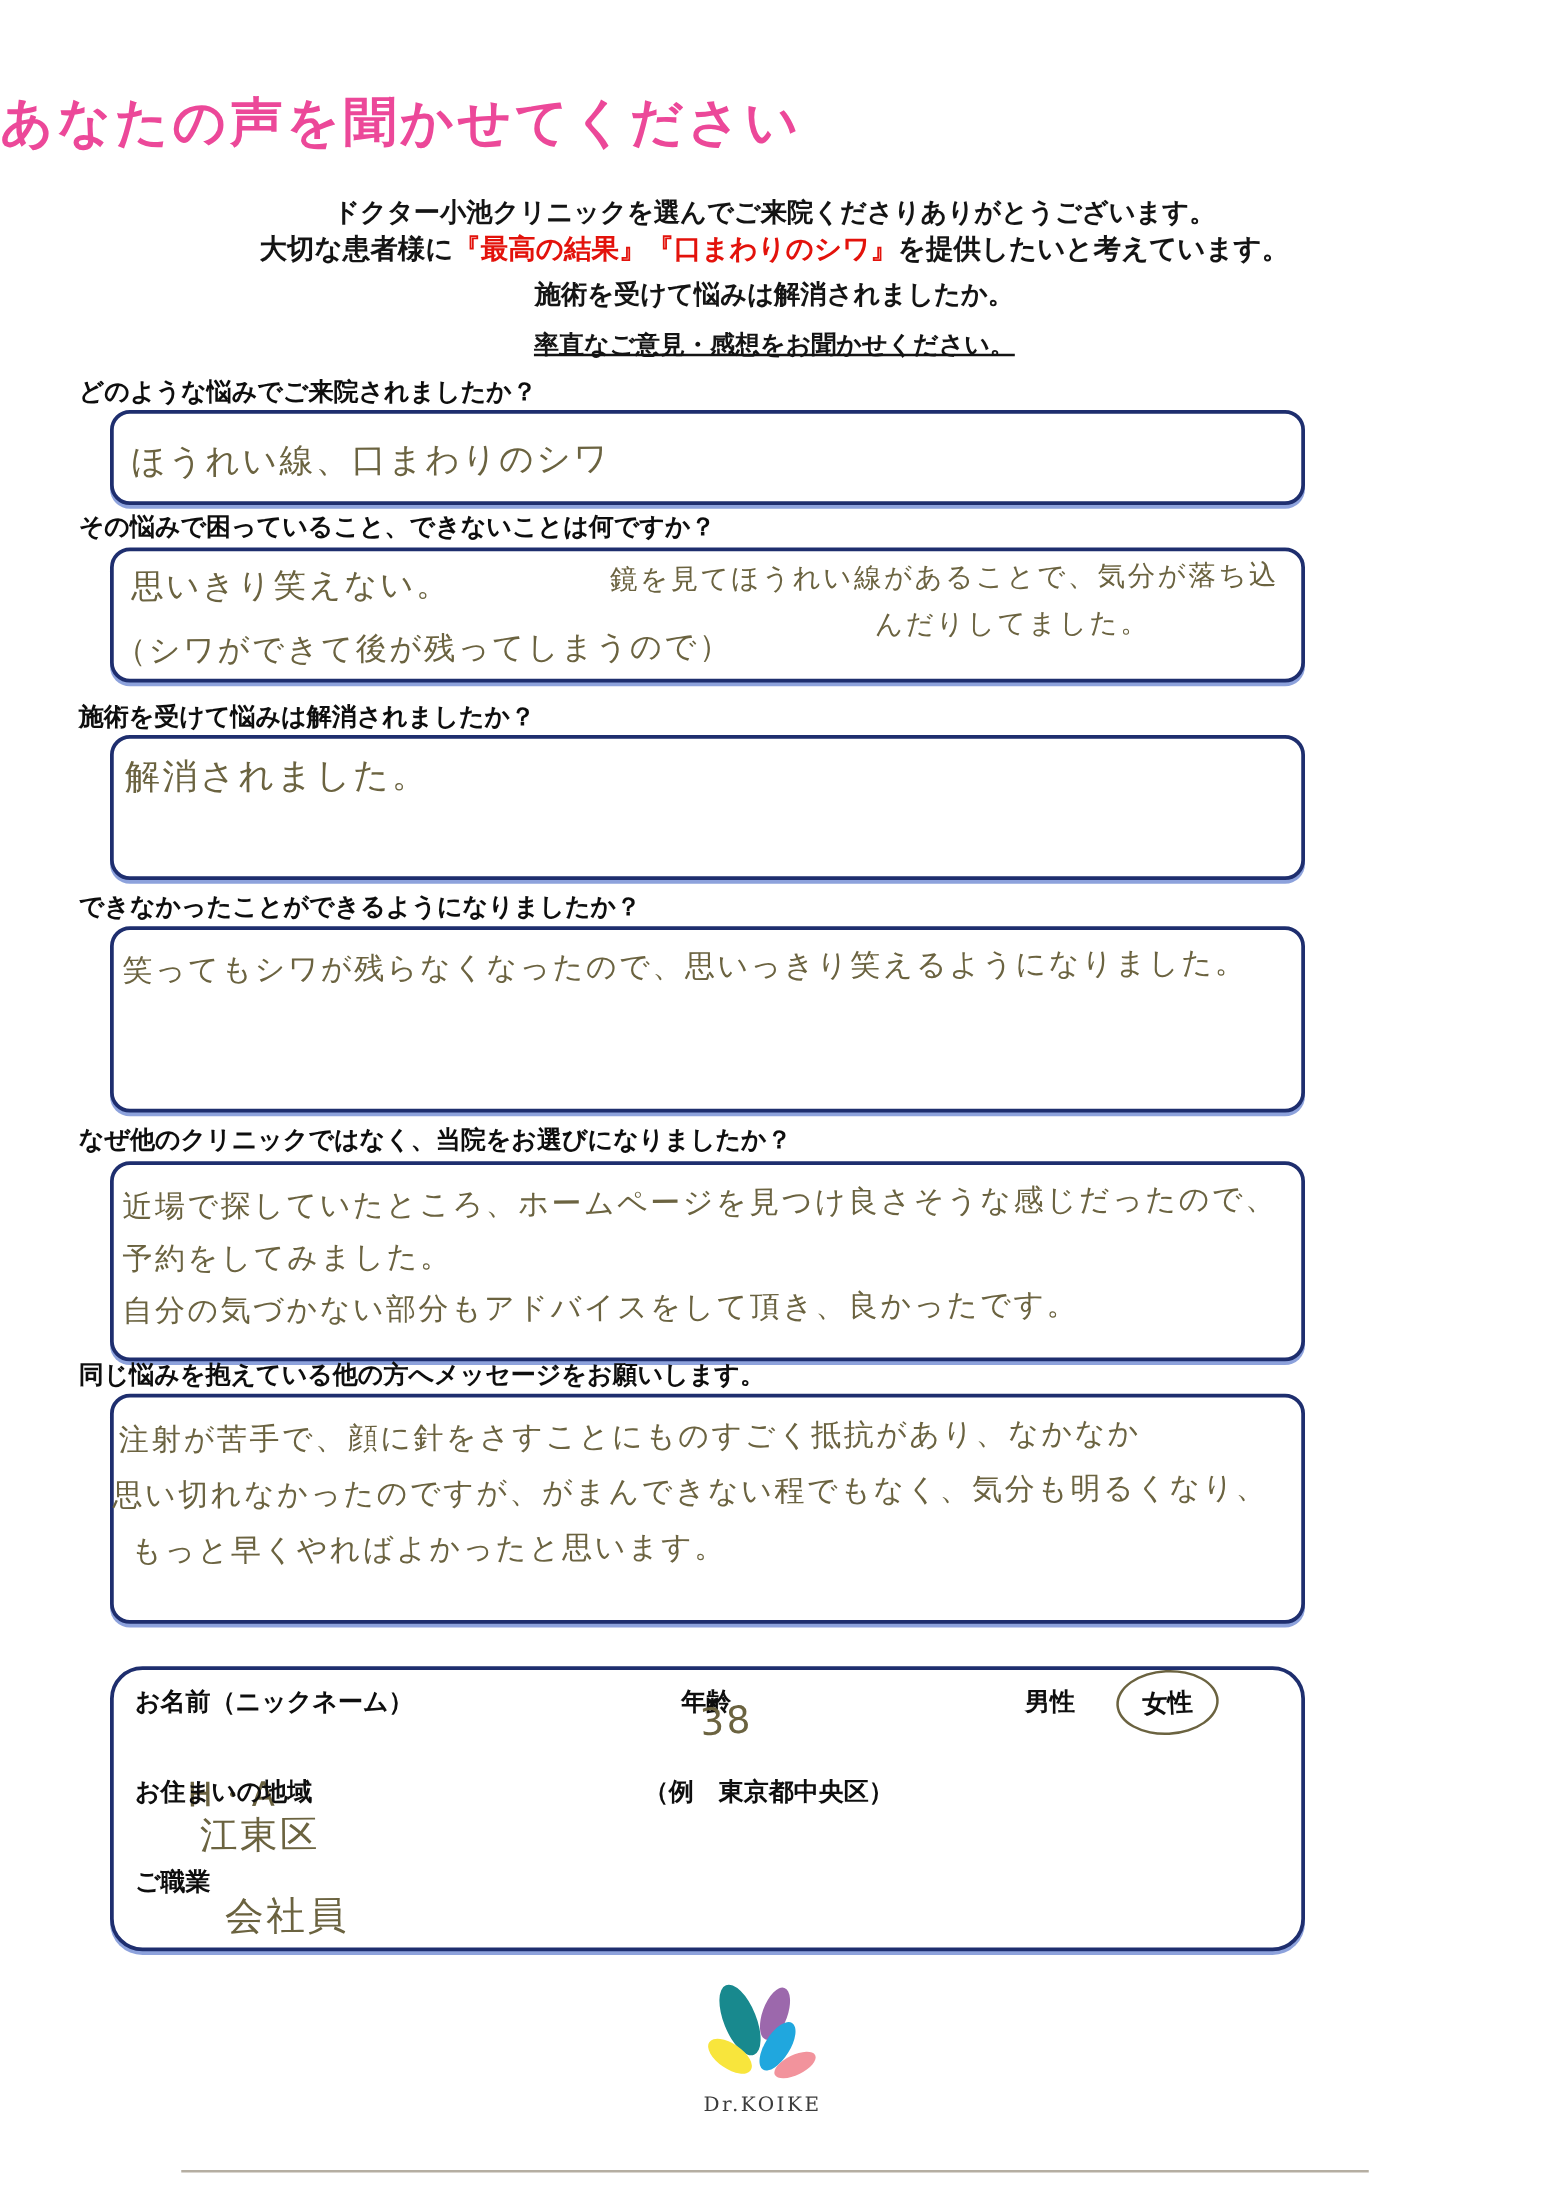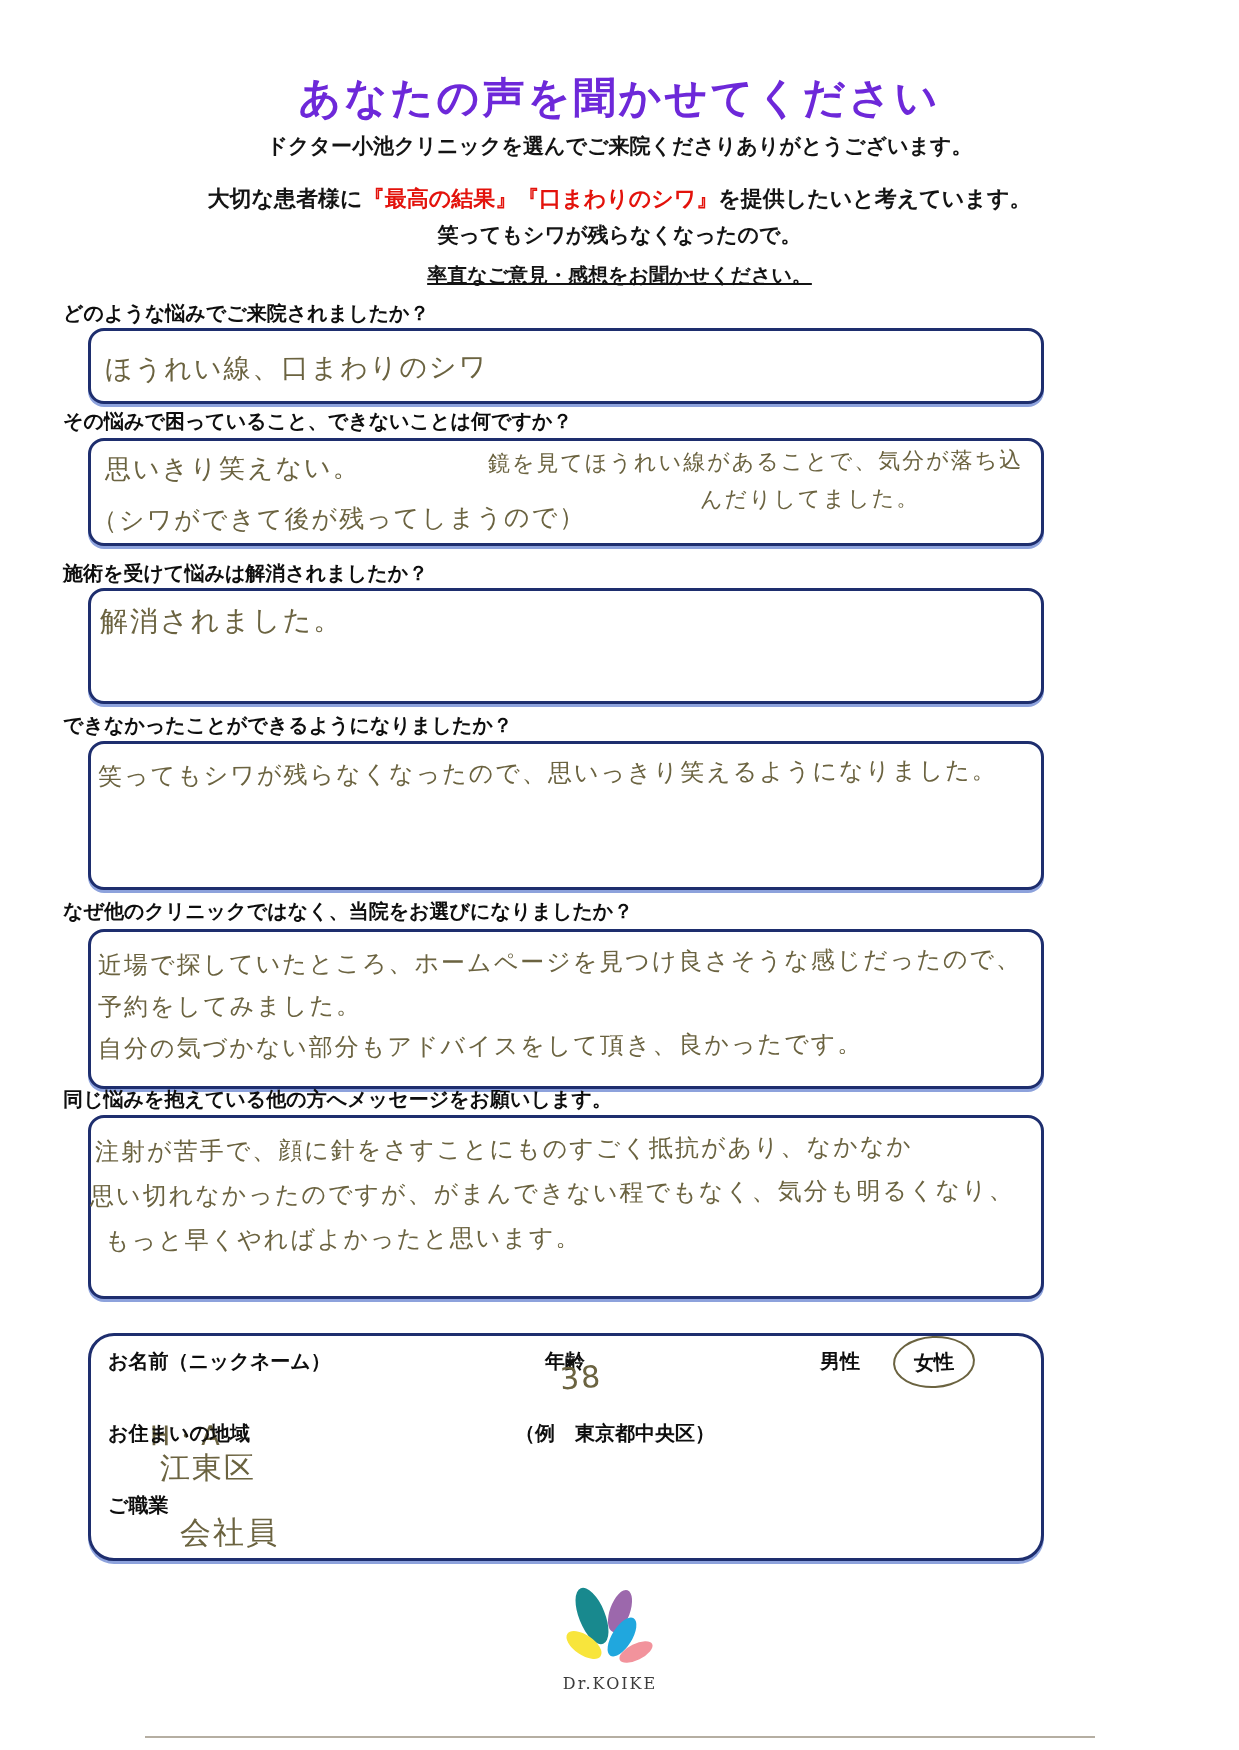--- a/index.html
+++ b/index.html
@@ -1,25 +1,25 @@
 <!DOCTYPE html>
 <html><head>
 <meta charset="utf-8">
 <style>
   html,body { margin:0; padding:0; background:#ffffff; }
   .page {
     position:relative; width:1239px; height:1750px; background:#ffffff;
     font-family:"DejaVu Sans", sans-serif; color:#111; overflow:hidden;
   }
   .title {
-    position:absolute; top:70px; left:0; width:100%; text-align:center;
-    font-size:42px; font-weight:bold; letter-spacing:3px; color:#6d28d9;
+    position:absolute; top:70px; left:0; width:100%; 
+    font-size:42px; font-weight:bold; letter-spacing:3px; color:#ec4899;
   }
   .intro { position:absolute; left:0; width:100%; text-align:center; font-weight:bold; color:#141414; }
-  .intro-1 { top:132px; font-size:21px; }
+  .intro-1 { top:156px; font-size:21px; }
   .intro-2 { top:184px; font-size:22px; }
   .intro-3 { top:221px; font-size:21px; }
   .intro-4 { top:262px; font-size:20px;text-decoration:underline; }
   .red { color:#e3120b; }
   .q-label { position:absolute; left:63px; font-size:20px; font-weight:bold; color:#0e0e0e; white-space:nowrap; }
   .abox {
     position:absolute; left:88px; width:950px; background:#fff;
     border:3px solid #1e2e6e; border-radius:16px;
     box-shadow:0 3px 0 rgba(47,85,192,0.55);
   }
@@ -42,21 +42,21 @@
 </style>
 </head>
 <body>
 
 <div class="page">
 
   <div class="title">あなたの声を聞かせてください</div>
 
   <div class="intro intro-1">ドクター小池クリニックを選んでご来院くださりありがとうございます。</div>
   <div class="intro intro-2"><span>大切な患者様に</span><span class="red">『最高の結果』</span><span class="red">『口まわりのシワ』</span><span>を提供したいと考えています。</span></div>
-  <div class="intro intro-3">笑ってもシワが残らなくなったので。</div>
+  <div class="intro intro-3">施術を受けて悩みは解消されましたか。</div>
   <div class="intro intro-4">率直なご意見・感想をお聞かせください。</div>
 
   <div class="q-label" style="top:300px;">どのような悩みでご来院されましたか？</div>
   <div class="abox" style="top:328px; height:70px;"></div>
   <span class="hw" style="left:105px; top:350px; font-size:27px;">ほうれい線、口まわりのシワ</span>
 
   <div class="q-label" style="top:408px;">その悩みで困っていること、できないことは何ですか？</div>
   <div class="abox" style="top:438px; height:102px;"></div>
   <span class="hw" style="left:105px; top:451px; font-size:26px;">思いきり笑えない。</span>
   <span class="hw" style="left:92px; top:502px; font-size:25px;">（シワができて後が残ってしまうので）</span>

